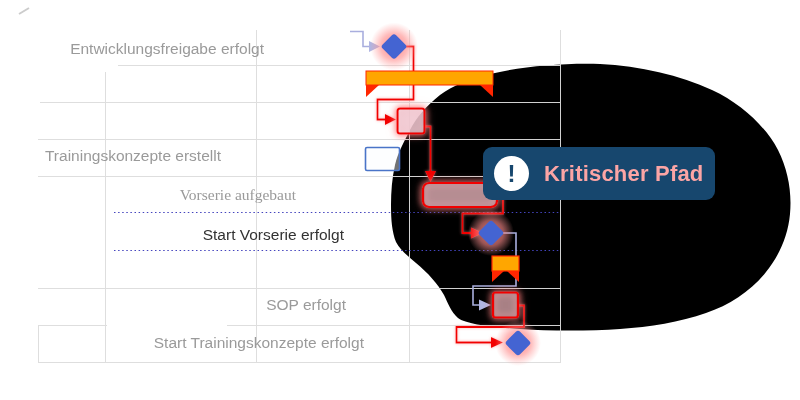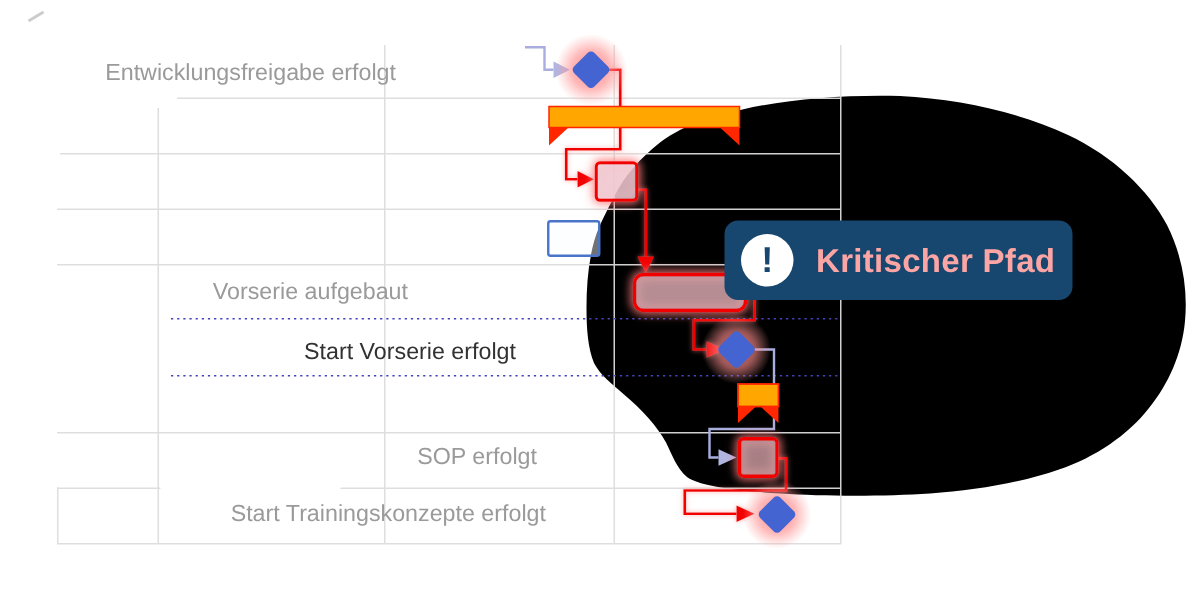--- a/index.html
+++ b/index.html
@@ -7,23 +7,23 @@
        font-family:"Liberation Sans", sans-serif;position:relative;}
   #stage{position:absolute;left:0;top:0;width:716px;height:400px;}
   svg.layer{position:absolute;left:0;top:0;}
   
   .lbl{position:absolute;white-space:nowrap;font-size:15.5px;line-height:21px;
        color:#9a9a9a;text-align:right;}
   .lbl.hl{color:#323232;}
   .lbl-r1{right:452px;top:38px;}
   .lbl-r3{right:463px;top:110px;}
   .lbl-r4{right:495px;top:145px;}
-  .lbl-r5{right:444px;top:184px;}
+  .lbl-r5{right:420px;top:184px;font-family:Liberation Serif, serif;}
   .lbl-r6{right:372px;top:224px;text-align:center;}
-  .lbl-r8{right:358px;top:294px;}
+  .lbl-r8{right:370px;top:294px;}
   .lbl-r9{right:352px;top:332px;}
   
   .tooltip{position:absolute;left:483px;top:147px;width:232px;height:53px;
            background:#17476E;border-radius:9px;display:flex;align-items:center;
            box-sizing:border-box;padding-left:11px;z-index:30;}
   .tooltip .bang{width:35px;height:35px;border-radius:50%;background:#ffffff;
            color:#17476E;font-weight:bold;font-size:24px;display:flex;
            align-items:center;justify-content:center;flex:0 0 auto;}
   .tooltip .txt{color:#fca5a5;font-size:22px;font-weight:600;margin-left:15px;
            letter-spacing:0.2px;}
@@ -140,20 +140,21 @@
     <circle cx="491" cy="233" r="23" fill="url(#halo)"></circle>
     <rect x="481.5" y="223.5" width="19" height="19" rx="3" fill="#4464d2" transform="rotate(45 491 233)"></rect>
   </g>
   <g>
     <circle cx="518" cy="343" r="23" fill="url(#halo)"></circle>
     <rect x="508.5" y="333.5" width="19" height="19" rx="3" fill="#4464d2" transform="rotate(45 518 343)"></rect>
   </g>
 </svg>
 
 <div class="lbl lbl-r1">Entwicklungsfreigabe erfolgt</div>
+<div class="lbl lbl-r4">Trainingskonzepte erstellt</div>
 <div class="lbl lbl-r5">Vorserie aufgebaut</div>
 <div class="lbl lbl-r6 hl">Start Vorserie erfolgt</div>
 <div class="lbl lbl-r8">SOP erfolgt</div>
 <div class="lbl lbl-r9">Start Trainingskonzepte erfolgt</div>
 
 <div class="tooltip">
   <div class="bang">!</div>
   <div class="txt">Kritischer Pfad</div>
 </div>
 

